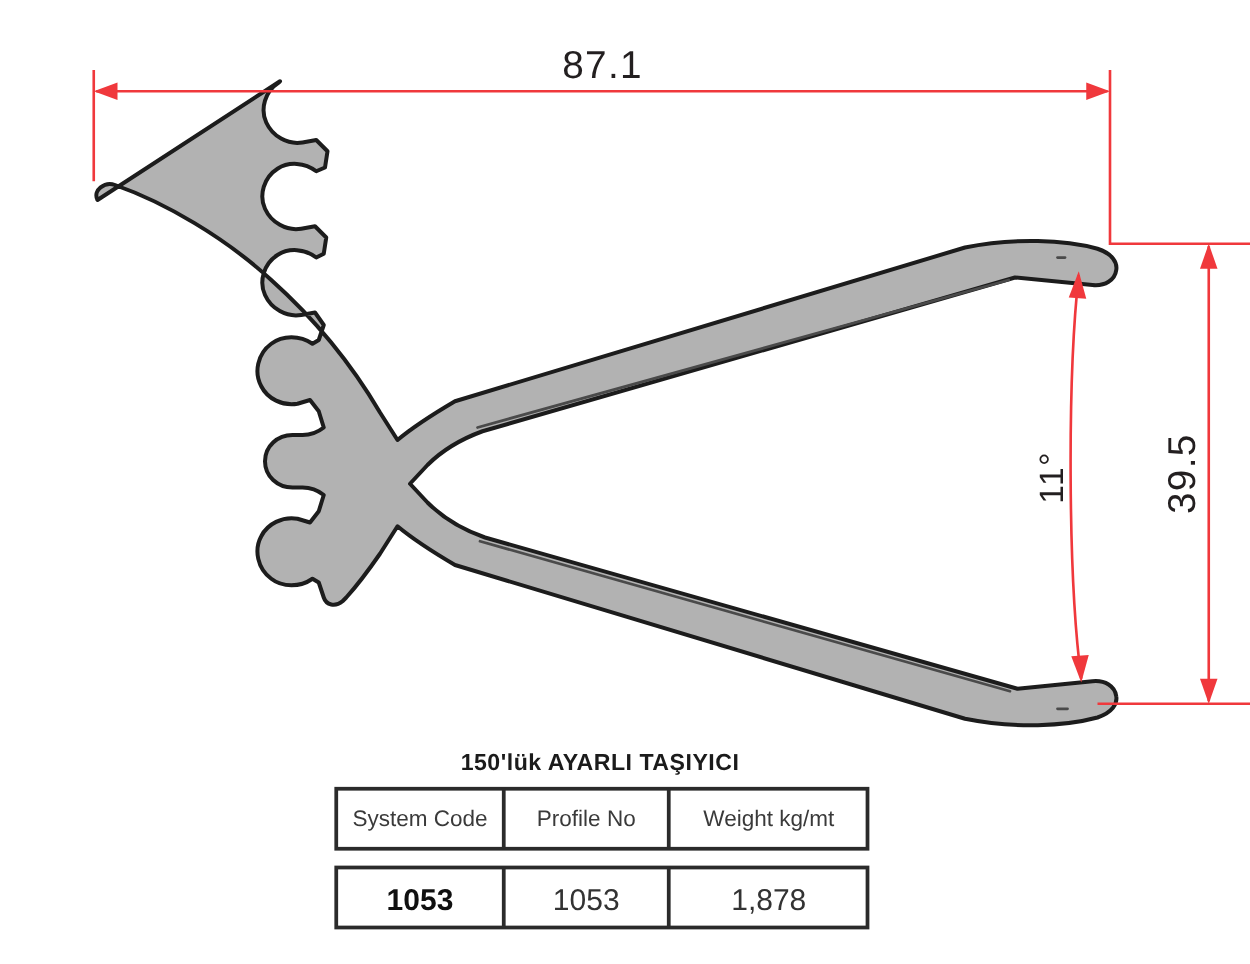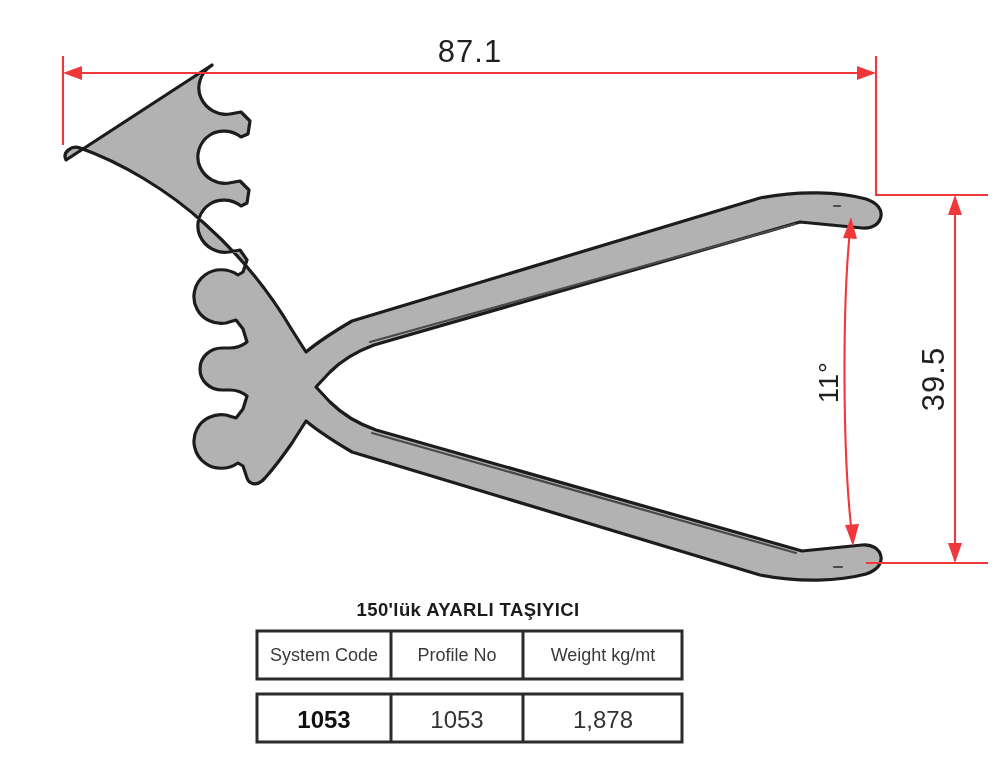--- a/index.html
+++ b/index.html
@@ -9,21 +9,21 @@
   }
   body {
     width: 1000px;
     height: 771px;
     font-family: "Liberation Sans", sans-serif;
     overflow: hidden;
     position: relative;
   }
   #drawing-root {
     position: absolute;
-    left: 0;
+    left: 12px;
     top: 0;
     width: 896px;
     height: 771px;
   }
   svg.drawing-canvas {
     display: block;
     width: 1000px;
     height: 771px;
   }
   .profile-fill {

